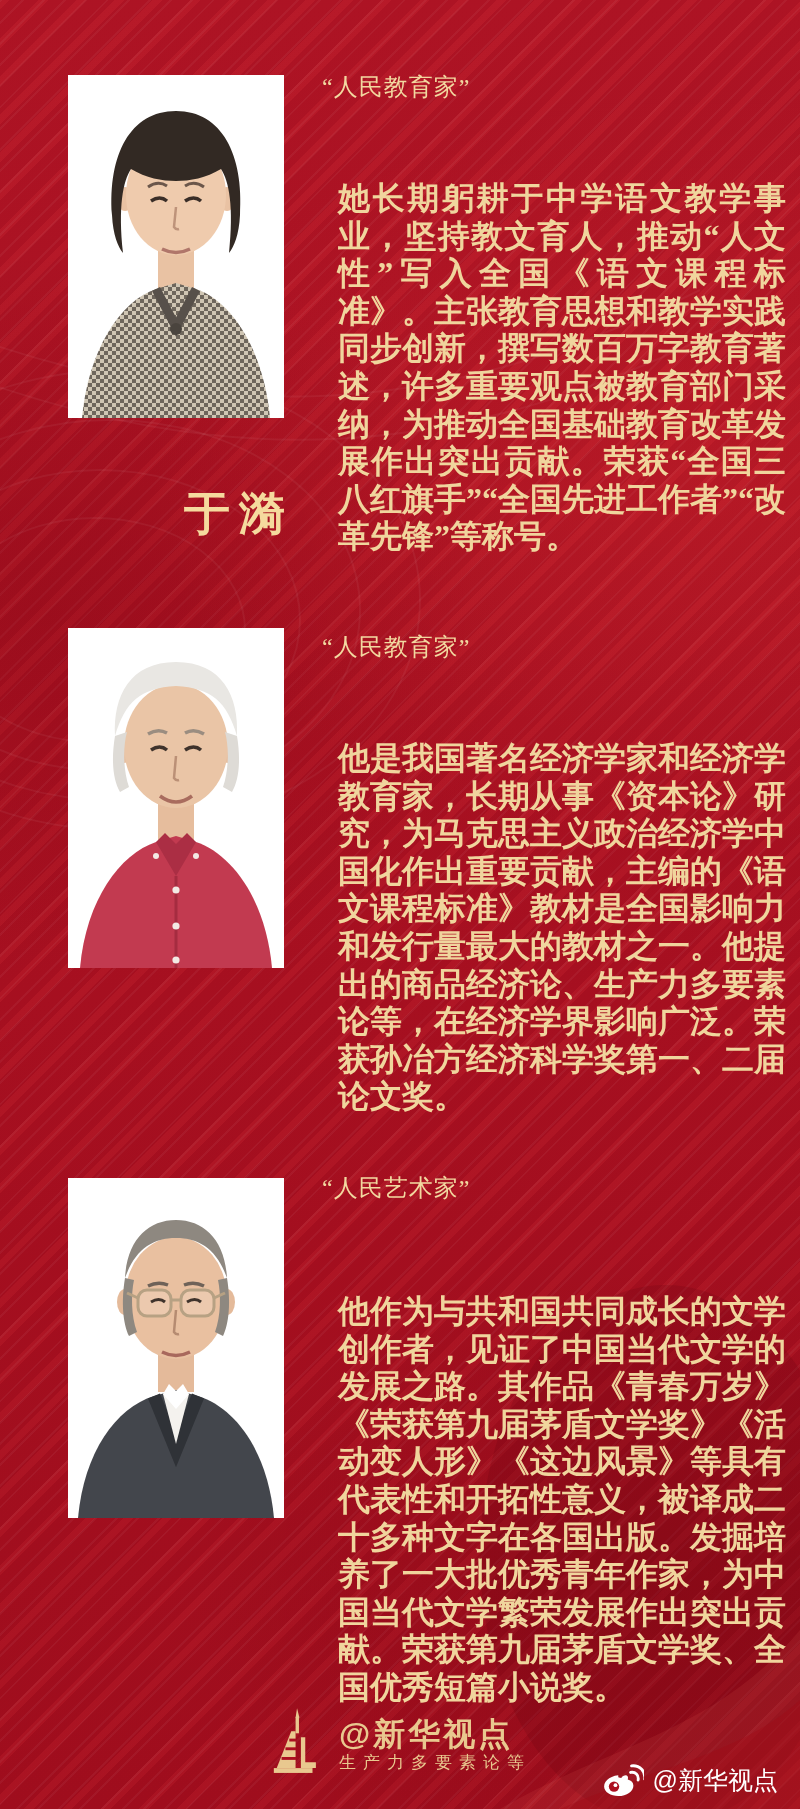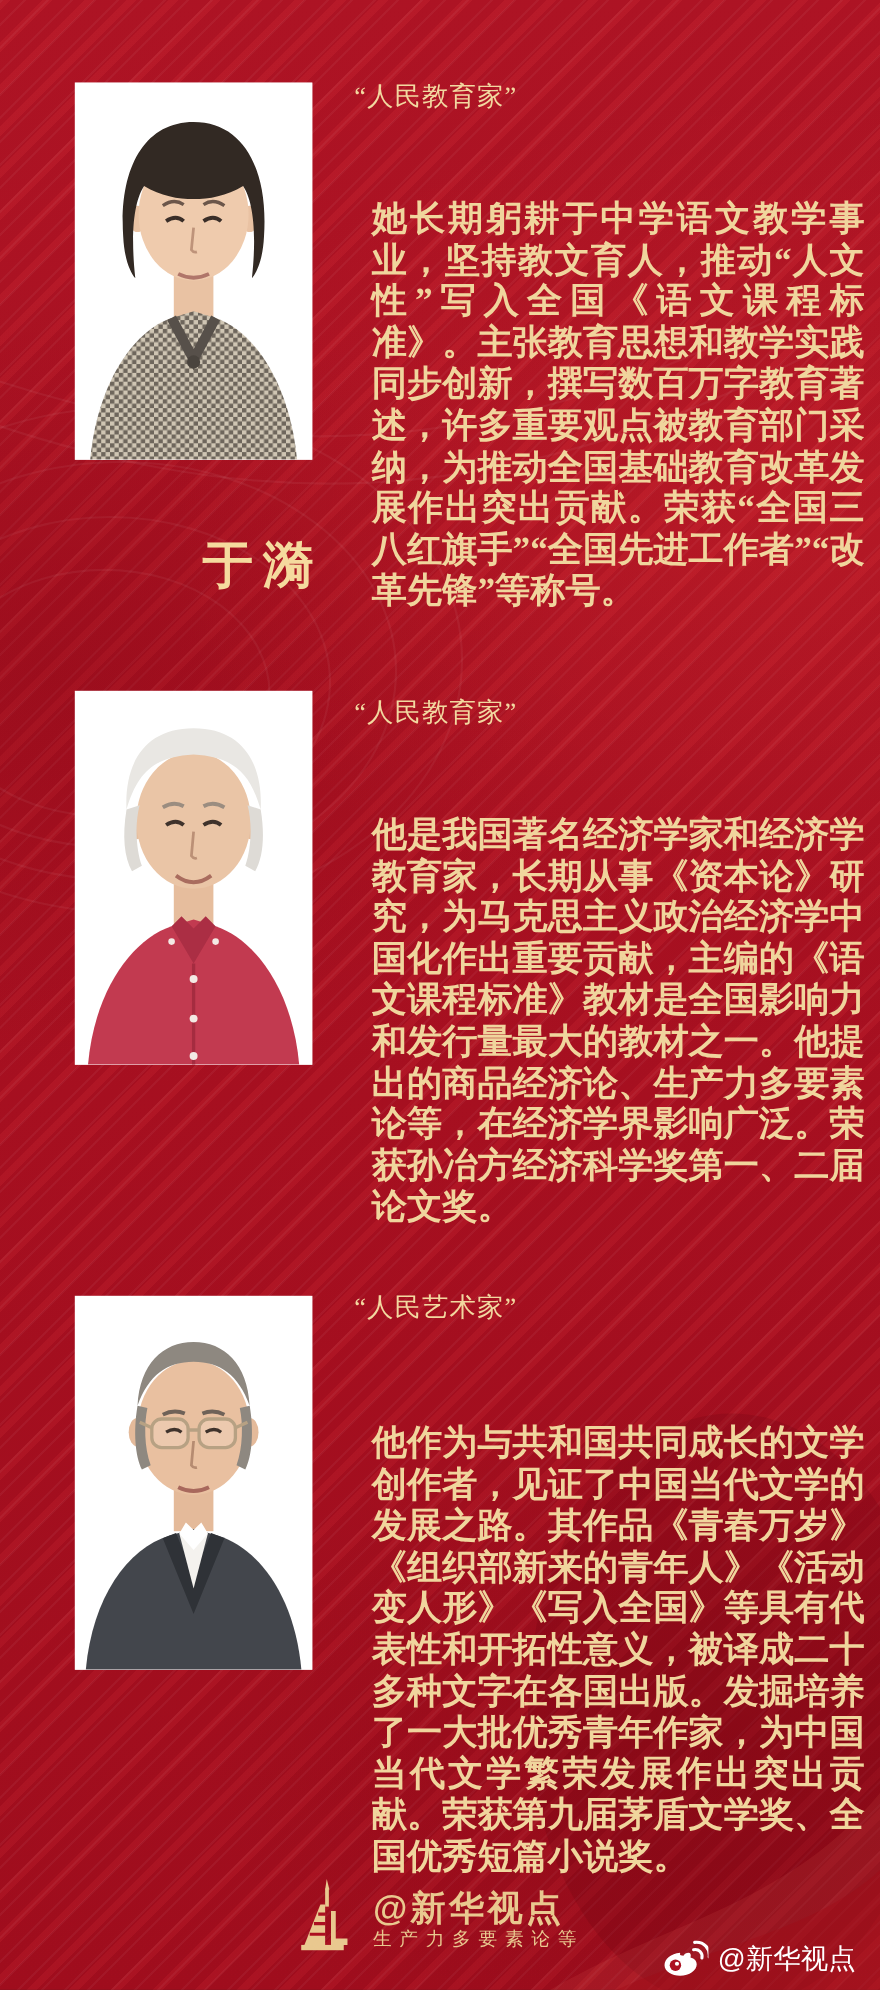--- a/index.html
+++ b/index.html
@@ -163,21 +163,21 @@
       </g>
       <path d="M80,108 q10,-5 20,-1" stroke="#6f6258" stroke-width="3.5" fill="none"></path>
       <path d="M116,107 q10,-4 20,1" stroke="#6f6258" stroke-width="3.5" fill="none"></path>
       <path d="M83,124 q8,-5 14,0" stroke="#3f332c" stroke-width="3" fill="none"></path>
       <path d="M119,124 q8,-5 14,0" stroke="#3f332c" stroke-width="3" fill="none"></path>
       <path d="M108,132 l-2,22 q2,3 5,2" stroke="rgba(120,75,55,0.45)" stroke-width="2.5" fill="none"></path>
       <path d="M94,174 q14,7 28,0" stroke="#a8685c" stroke-width="3.5" fill="none"></path>
     </svg>
   </div>
   <div class="honor" id="honor-3">“人民艺术家”</div>
-  <div class="bio" id="bio-3">他作为与共和国共同成长的文学创作者，见证了中国当代文学的发展之路。其作品《青春万岁》《组织部新来的青年人》《活动变人形》《写入全国》等具有代表性和开拓性意义，被译成二十多种文字在各国出版。发掘培养了一大批优秀青年作家，为中国当代文学繁荣发展作出突出贡献。荣获第九届茅盾文学奖、全国优秀短篇小说奖。</div>
+  <div class="bio" id="bio-3">他作为与共和国共同成长的文学创作者，见证了中国当代文学的发展之路。其作品《青春万岁》《荣获第九届茅盾文学奖》《活动变人形》《这边风景》等具有代表性和开拓性意义，被译成二十多种文字在各国出版。发掘培养了一大批优秀青年作家，为中国当代文学繁荣发展作出突出贡献。荣获第九届茅盾文学奖、全国优秀短篇小说奖。</div>
 
   <div class="footer-brand">
     <svg class="logo" viewBox="0 0 60 70" aria-hidden="true">
       <g fill="#e9c88f">
         <polygon points="29,0 31.5,10 27.5,10"></polygon>
         <rect x="27.5" y="9" width="3.5" height="17"></rect>
         <path d="M8,62 L23,24 L27.5,24 L27.5,62 Z"></path>
         <path d="M33,30 h4.5 v26 h11 v6 h-15.5 z"></path>
         <rect x="5" y="62" width="40" height="5"></rect>
       </g>

